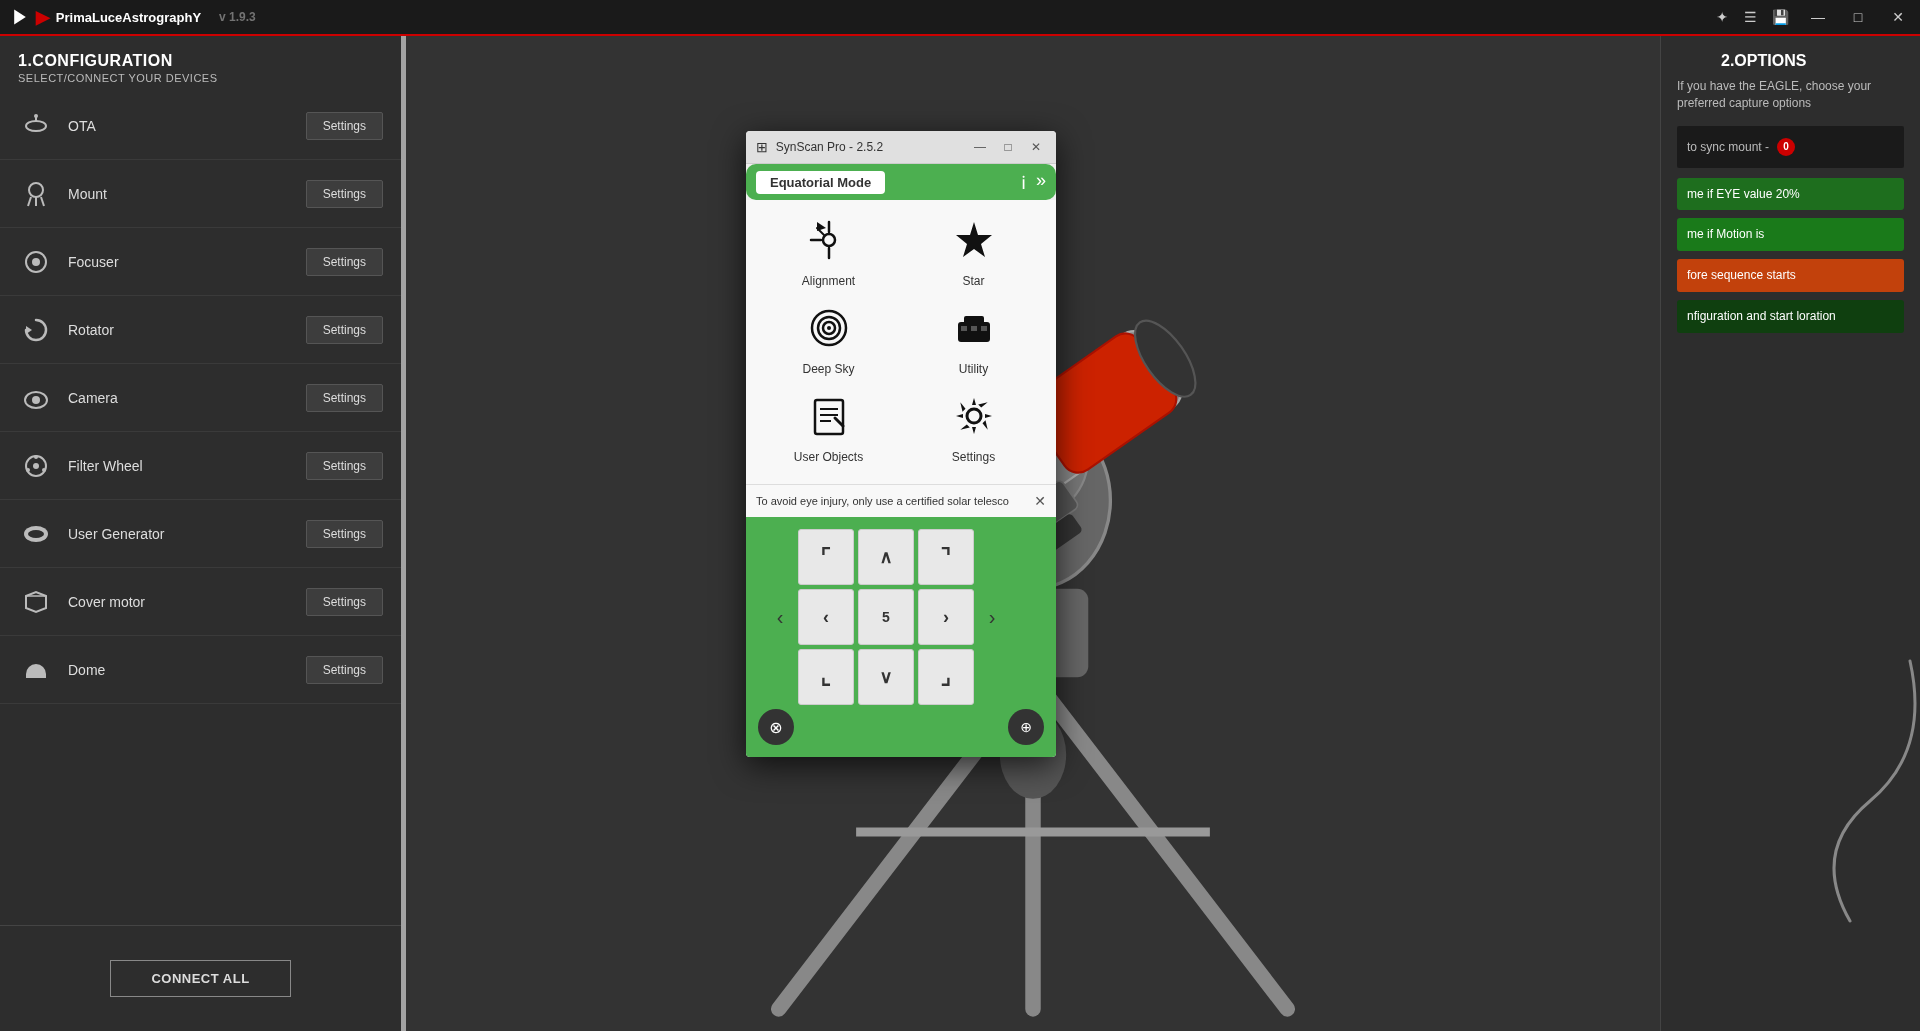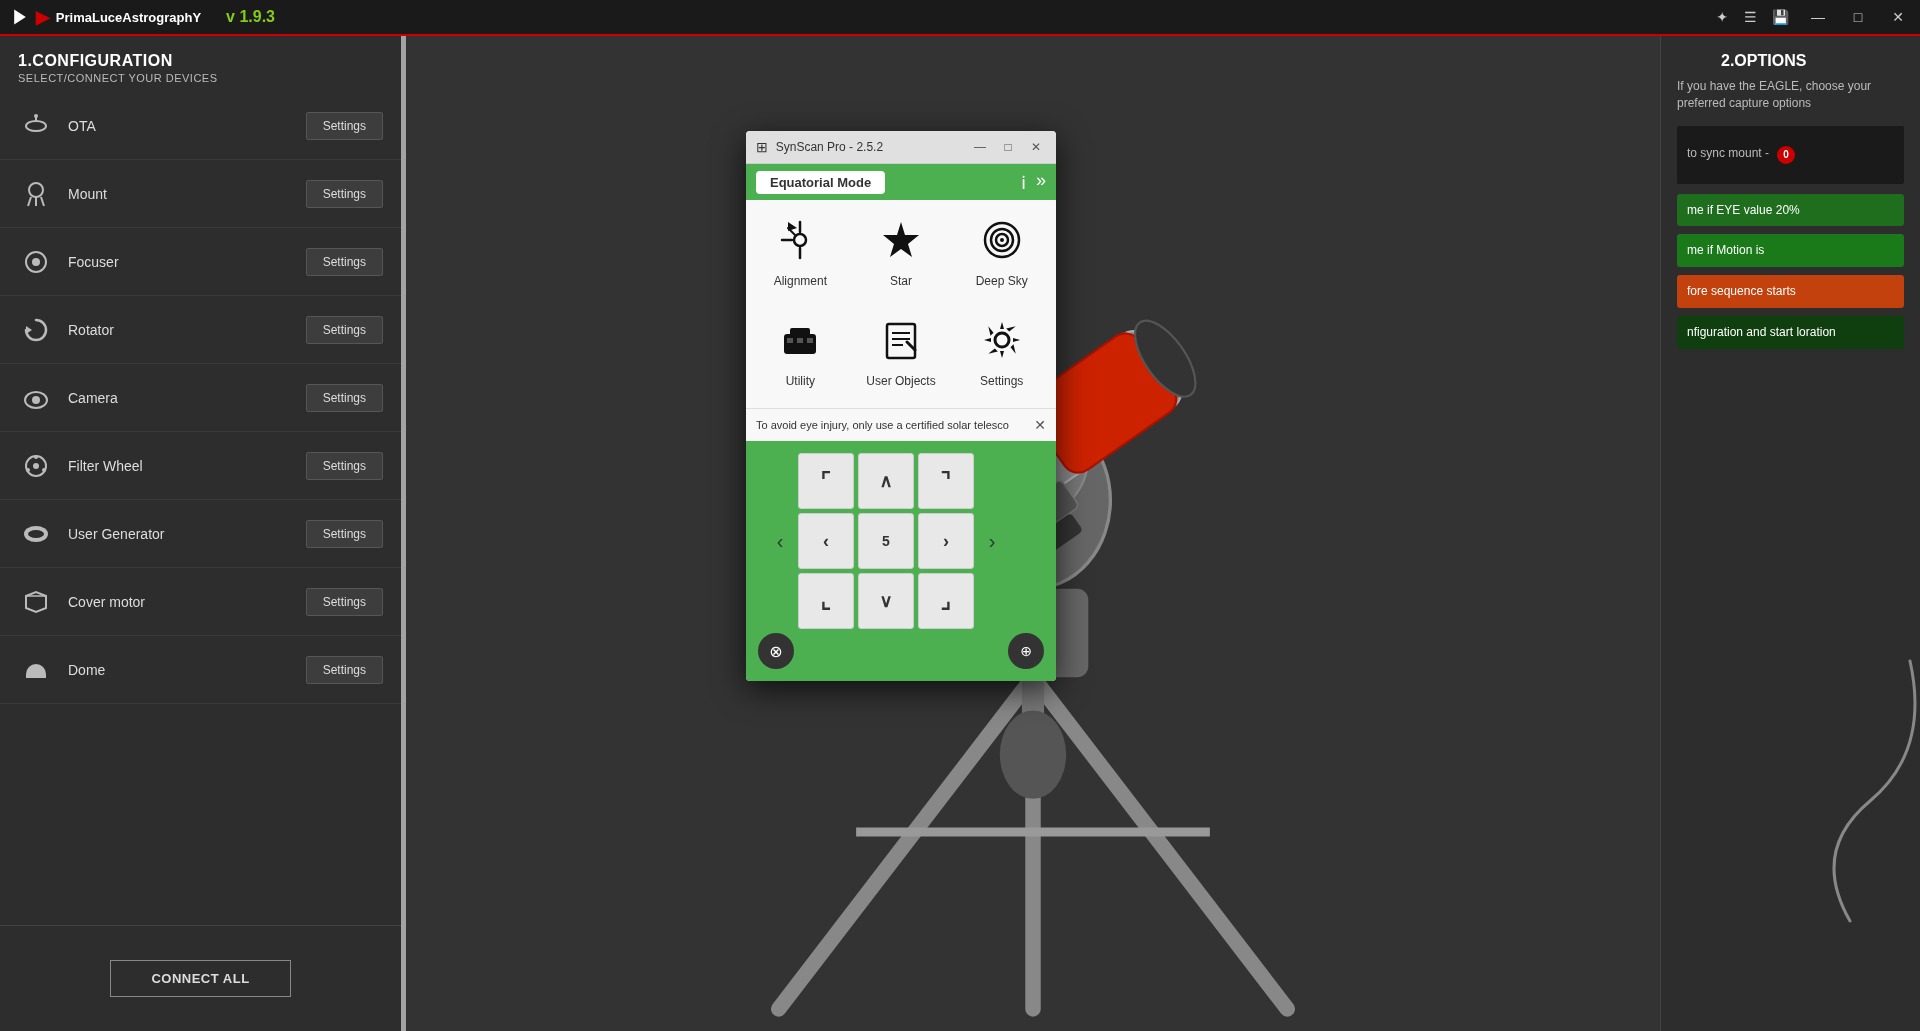--- a/index.html
+++ b/index.html
@@ -36,23 +36,23 @@
       width: 20px;
       height: 20px;
       fill: white;
     }
     .brand-arrow {
       color: #cc0000;
       font-size: 18px;
       font-weight: bold;
     }
     .version-badge {
-      margin-left: 19px;
-      color: #84cc16;
-      font-size: 16px;
+      margin-left: 12px;
+      color: #737373;
+      font-size: 12px;
     }
     .title-bar-controls {
       margin-left: auto;
       display: flex;
       align-items: center;
       gap: 16px;
     }
     .title-bar-icon {
       color: #ccc;
       font-size: 14px;
@@ -184,24 +184,24 @@
       margin-left: 44px;
     }
     .options-text {
       font-size: 12px;
       color: #bbb;
       line-height: 1.4;
       margin-bottom: 14px;
     }
     .sync-mount-row {
       display: flex;
-      align-items: flex-start;
+      align-items: center;
       gap: 8px;
       margin-bottom: 10px;
-      padding: 20px 10px;
+      padding: 12px 10px;
       background: #1a1a1a;
       border-radius: 2px;
       font-size: 12px;
       color: #bbb;
     }
     .red-badge {
       background: #cc0000;
       color: #fff;
       font-size: 10px;
       border-radius: 50%;
@@ -267,20 +267,21 @@
       cursor: pointer;
       border-radius: 2px;
     }
 
     .synscan-mode-bar {
       background: #4CAF50;
       padding: 6px 10px;
       display: flex;
       align-items: center;
       justify-content: space-between;
+      border-radius: 10px;
     }
     .mode-pill {
       background: #fff;
       color: #333;
       font-size: 13px;
       font-weight: bold;
       padding: 4px 14px;
       border-radius: 4px;
     }
     .mode-icons {
@@ -289,22 +290,22 @@
     }
     .mode-icon-btn {
       color: #fff;
       font-size: 18px;
       cursor: pointer;
     }
 
     .synscan-grid {
       background: #f8f8f8;
       display: grid;
-      grid-template-columns: repeat(3, 1fr);
-      gap: 12px;
+      grid-template-columns: repeat(2, 1fr);
+      gap: 0;
       padding: 10px;
     }
     .synscan-grid-item {
       display: flex;
       flex-direction: column;
       align-items: center;
       padding: 10px 6px;
       cursor: pointer;
     }
     .synscan-grid-icon {

